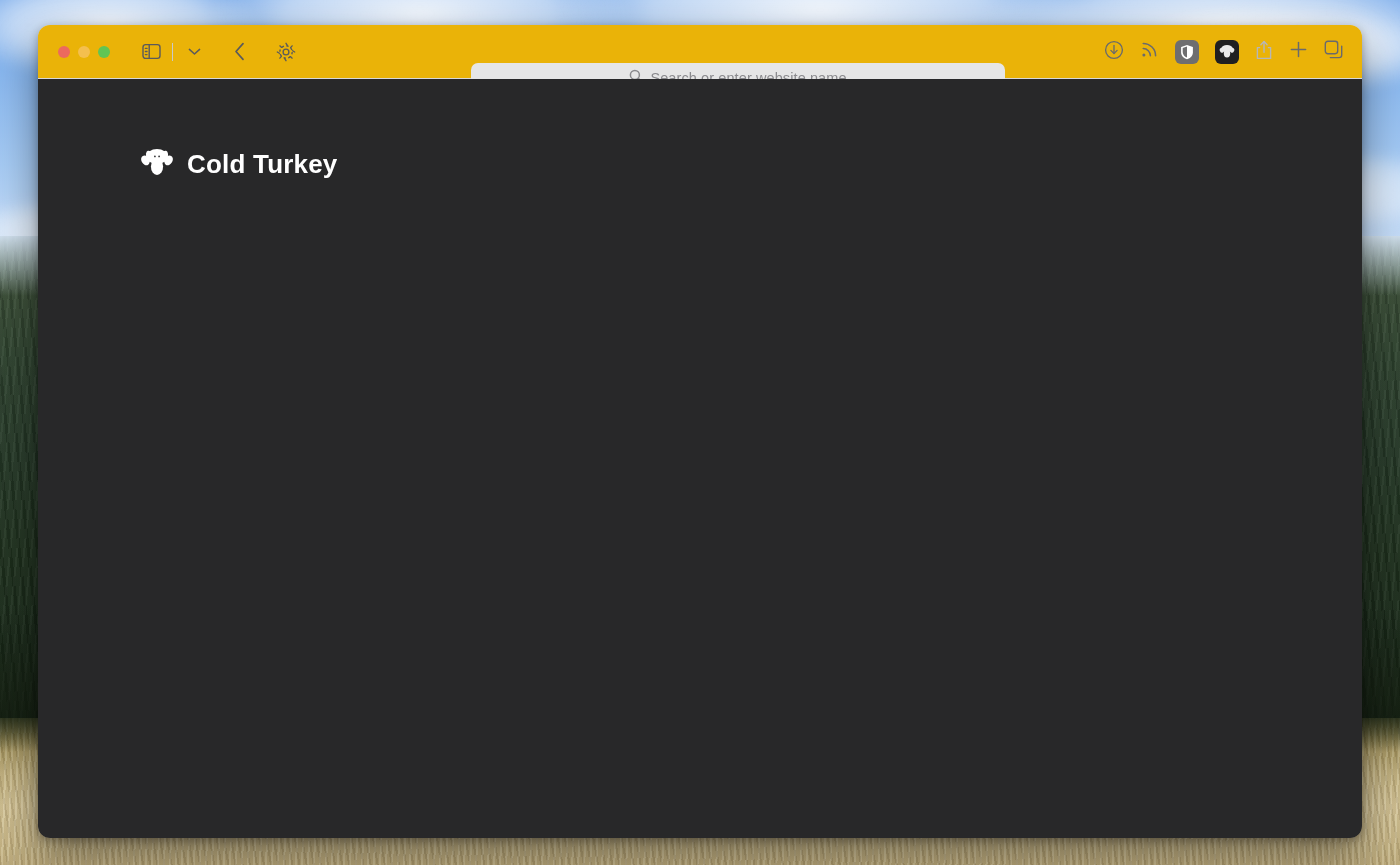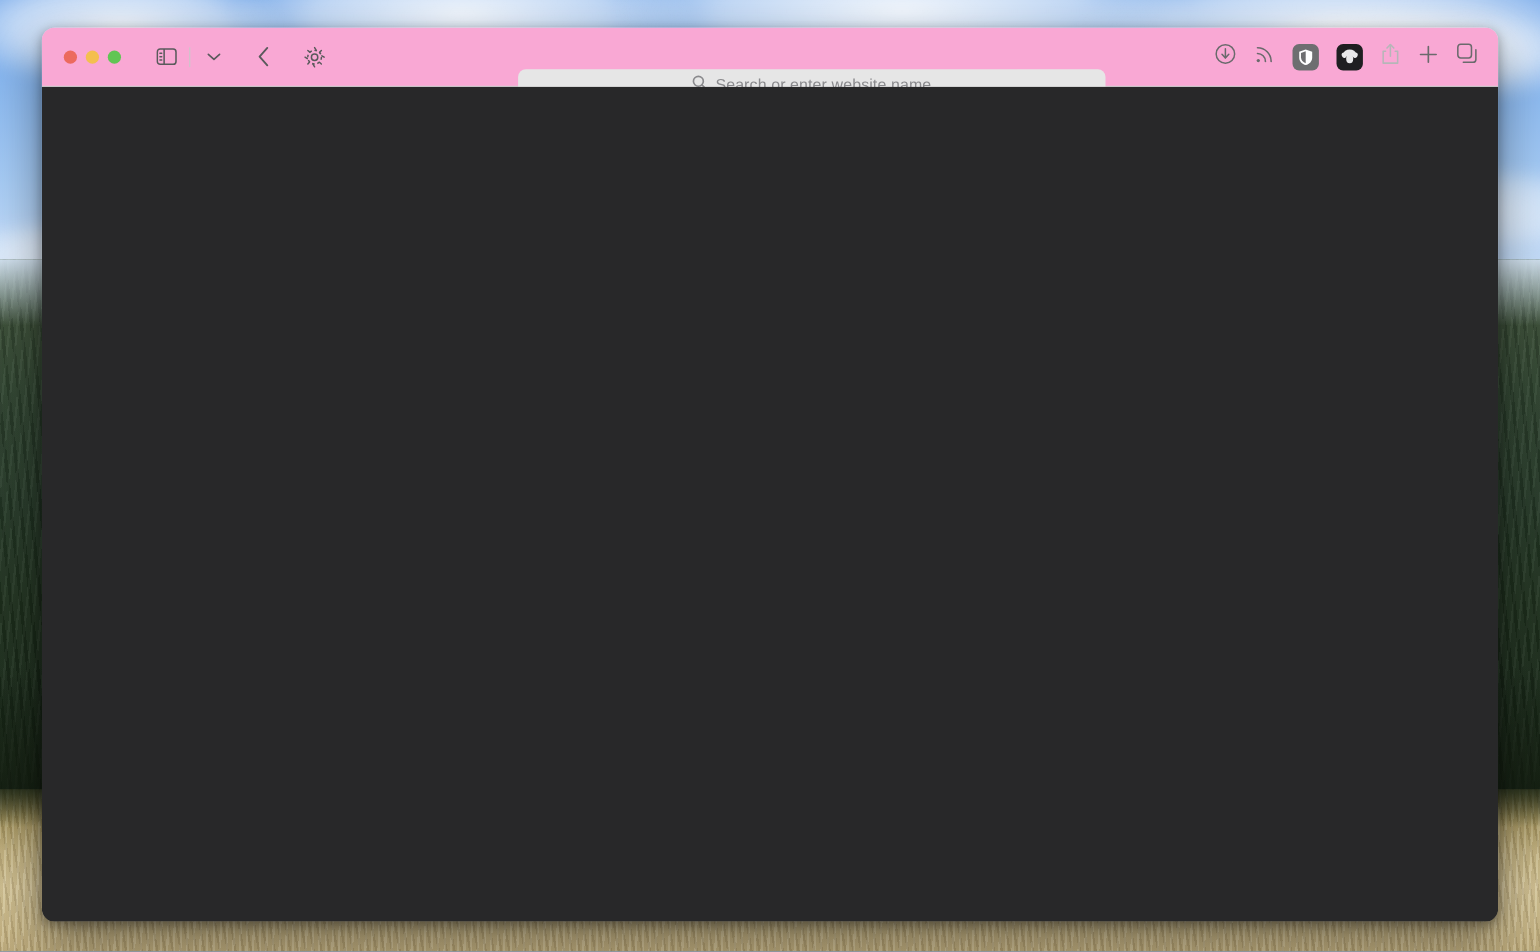--- a/index.html
+++ b/index.html
@@ -95,21 +95,21 @@
     width: 1324px; height: 813px;
     border-radius: 12px;
     overflow: hidden;
     box-shadow: 0 18px 44px rgba(0,0,0,0.42), 0 3px 10px rgba(0,0,0,0.30);
   }
 
   
   #toolbar {
     position: relative;
     height: 54px;
-    background: #f9a8d4;
+    background: #eab308;
     border-bottom: 1px solid #d8d8d8;
     display: flex;
     align-items: center;
   }
 
   .traffic-lights { display: flex; gap: 8px; margin-left: 20px; }
   .tl { width: 12px; height: 12px; border-radius: 50%; }
   .tl-close    { background: #ec6a5e; }
   .tl-minimize { background: #f4bf4f; }
   .tl-zoom     { background: #61c554; }
@@ -316,17 +316,33 @@
           <svg width="20" height="20" viewBox="0 0 20 20" fill="none" stroke="currentColor" stroke-width="1.4">
             <rect x="1.3" y="1.3" width="12.4" height="12.4" rx="2.6"></rect>
             <path d="M6.3 17.6 H15.1 C16.6 17.6 17.7 16.5 17.7 15 V6.3" stroke-linecap="round" stroke-linejoin="round"></path>
           </svg>
         </div>
       </div>
     </div>
 
     <div id="page">
 
+      <div id="brand">
+        <span>
+          <svg width="34" height="30" viewBox="0 0 34 30" fill="#ffffff">
+            <ellipse cx="17" cy="9.5" rx="10.6" ry="7.4"></ellipse>
+            <ellipse cx="5.4" cy="13.4" rx="3.9" ry="5.2" transform="rotate(-30 5.4 13.4)"></ellipse>
+            <ellipse cx="28.6" cy="13.4" rx="3.9" ry="5.2" transform="rotate(30 28.6 13.4)"></ellipse>
+            <ellipse cx="9.6" cy="9.4" rx="3.4" ry="5.8" transform="rotate(-17 9.6 9.4)"></ellipse>
+            <ellipse cx="24.4" cy="9.4" rx="3.4" ry="5.8" transform="rotate(17 24.4 9.4)"></ellipse>
+            <ellipse cx="17" cy="19.6" rx="6.1" ry="8.4"></ellipse>
+            <circle cx="17" cy="10.2" r="3.1"></circle>
+            <circle cx="14.9" cy="9.4" r="0.85" fill="#2b2b2d"></circle>
+            <circle cx="19.1" cy="9.4" r="0.85" fill="#2b2b2d"></circle>
+          </svg>
+        </span>
+        <span class="brand-text">Cold Turkey</span>
+      </div>
 
 
     </div>
   </div>
 </div>
 
 </body></html>

